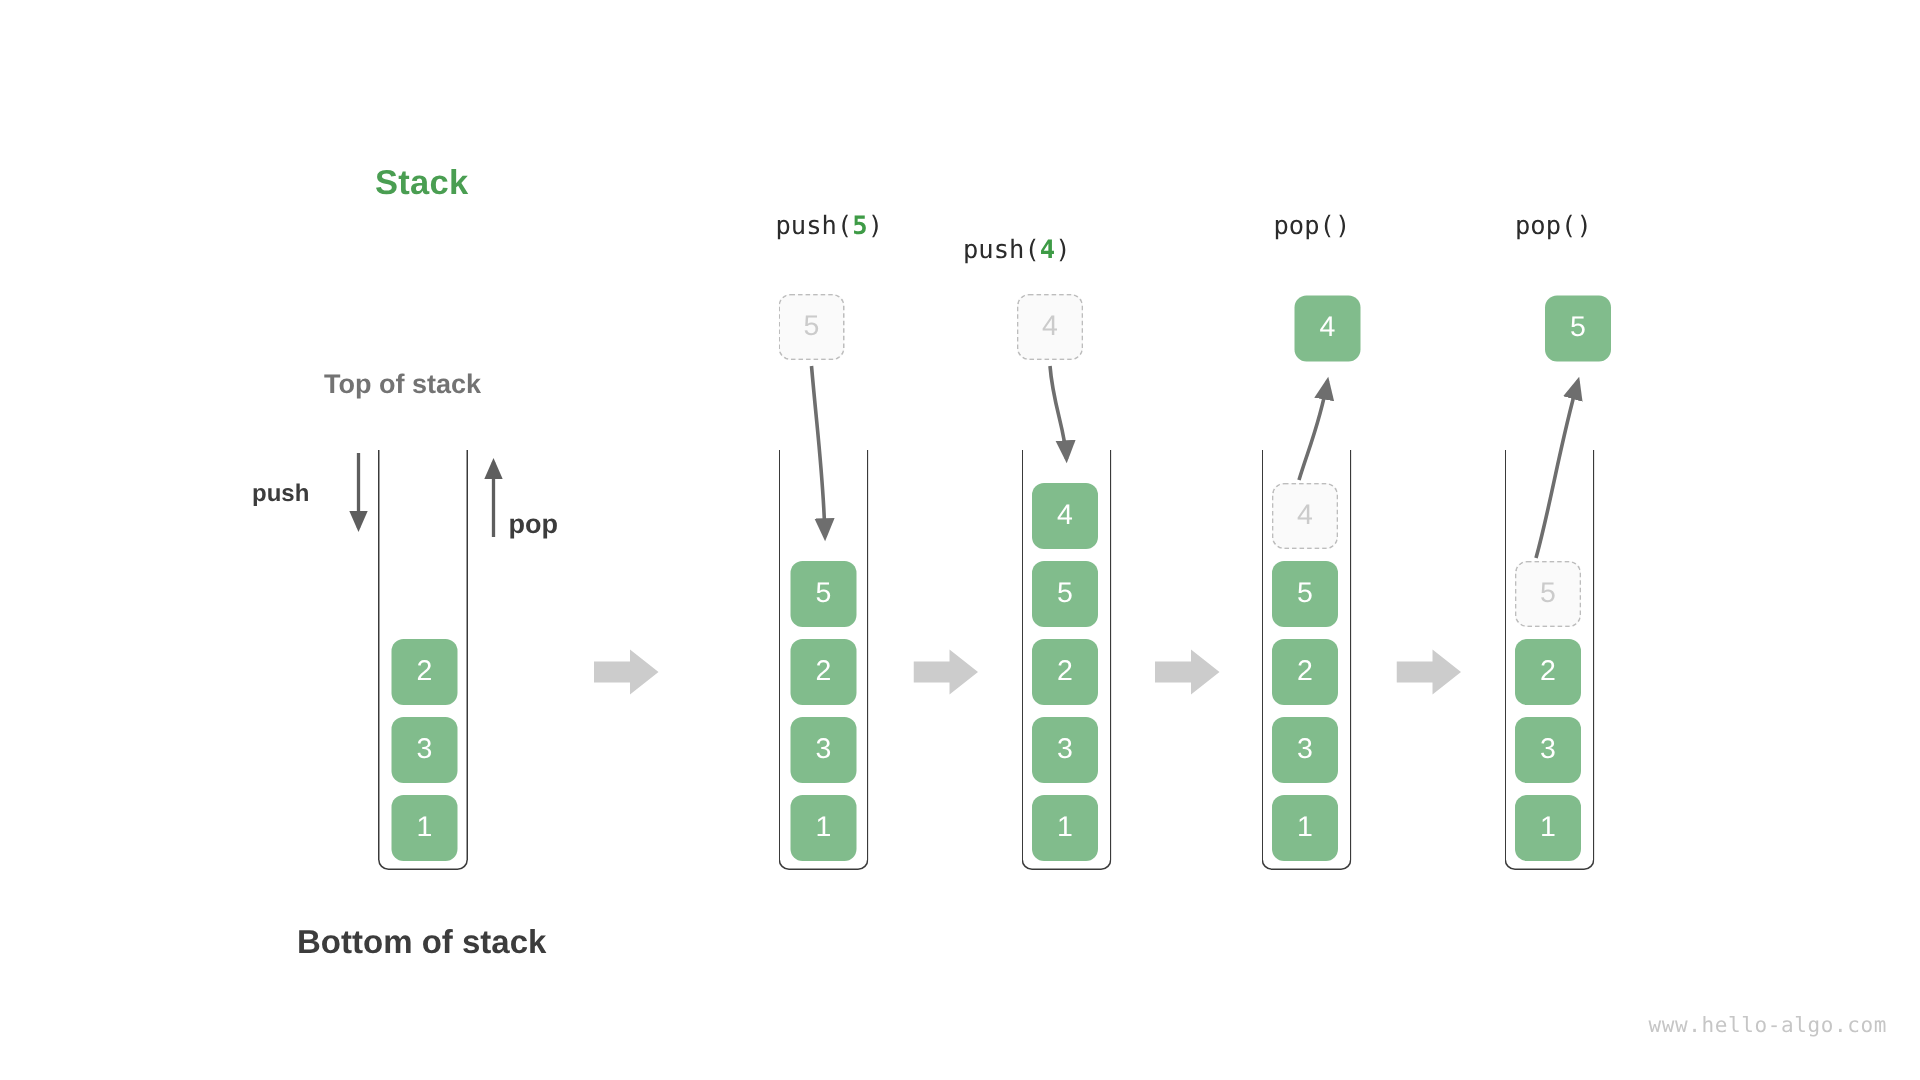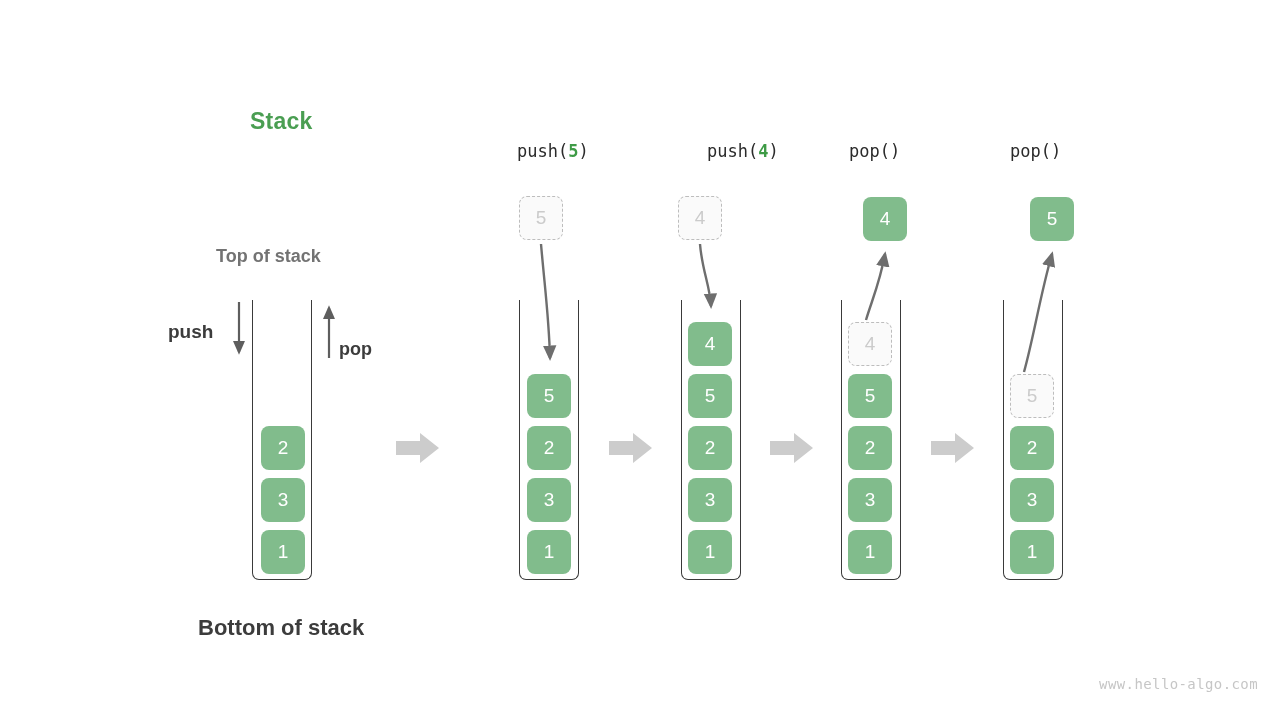--- a/index.html
+++ b/index.html
@@ -51,21 +51,21 @@
     top: 615px;
     font-size: 22px;
     font-weight: bold;
     color: #3C3C3C;
     white-space: nowrap;
   }
   .label-push {
     position: absolute;
     left: 168px;
     top: 321px;
-    font-size: 19px;
+    font-size: 16px;
     font-weight: bold;
     color: #3C3C3C;
     white-space: nowrap;
   }
   .label-pop {
     position: absolute;
     left: 339px;
     top: 339px;
     font-size: 18px;
     font-weight: bold;
@@ -171,21 +171,21 @@
   <div class="cell filled" style="left:261px; top:530px;">1</div>
 
   <div class="op-caption" style="left:517px;"><span>push(</span><span class="arg">5</span><span>)</span></div>
   <div class="cell ghost" style="left:519px; top:196px;">5</div>
   <div class="stack-container" style="left:519px; top:300px; height:280px;"></div>
   <div class="cell filled" style="left:527px; top:374px;">5</div>
   <div class="cell filled" style="left:527px; top:426px;">2</div>
   <div class="cell filled" style="left:527px; top:478px;">3</div>
   <div class="cell filled" style="left:527px; top:530px;">1</div>
 
-  <div class="op-caption" style="left:707px;"><span>push(</span><span class="arg">4</span><span>)</span></div>
+  <div class="op-caption" style="left:642px;margin-top:16px;"><span>push(</span><span class="arg">4</span><span>)</span></div>
   <div class="cell ghost" style="left:678px; top:196px;">4</div>
   <div class="stack-container" style="left:681px; top:300px; height:280px;"></div>
   <div class="cell filled" style="left:688px; top:322px;">4</div>
   <div class="cell filled" style="left:688px; top:374px;">5</div>
   <div class="cell filled" style="left:688px; top:426px;">2</div>
   <div class="cell filled" style="left:688px; top:478px;">3</div>
   <div class="cell filled" style="left:688px; top:530px;">1</div>
 
   <div class="op-caption" style="left:849px;"><span>pop(</span><span class="arg"></span><span>)</span></div>
   <div class="cell filled" style="left:863px; top:197px;">4</div>

